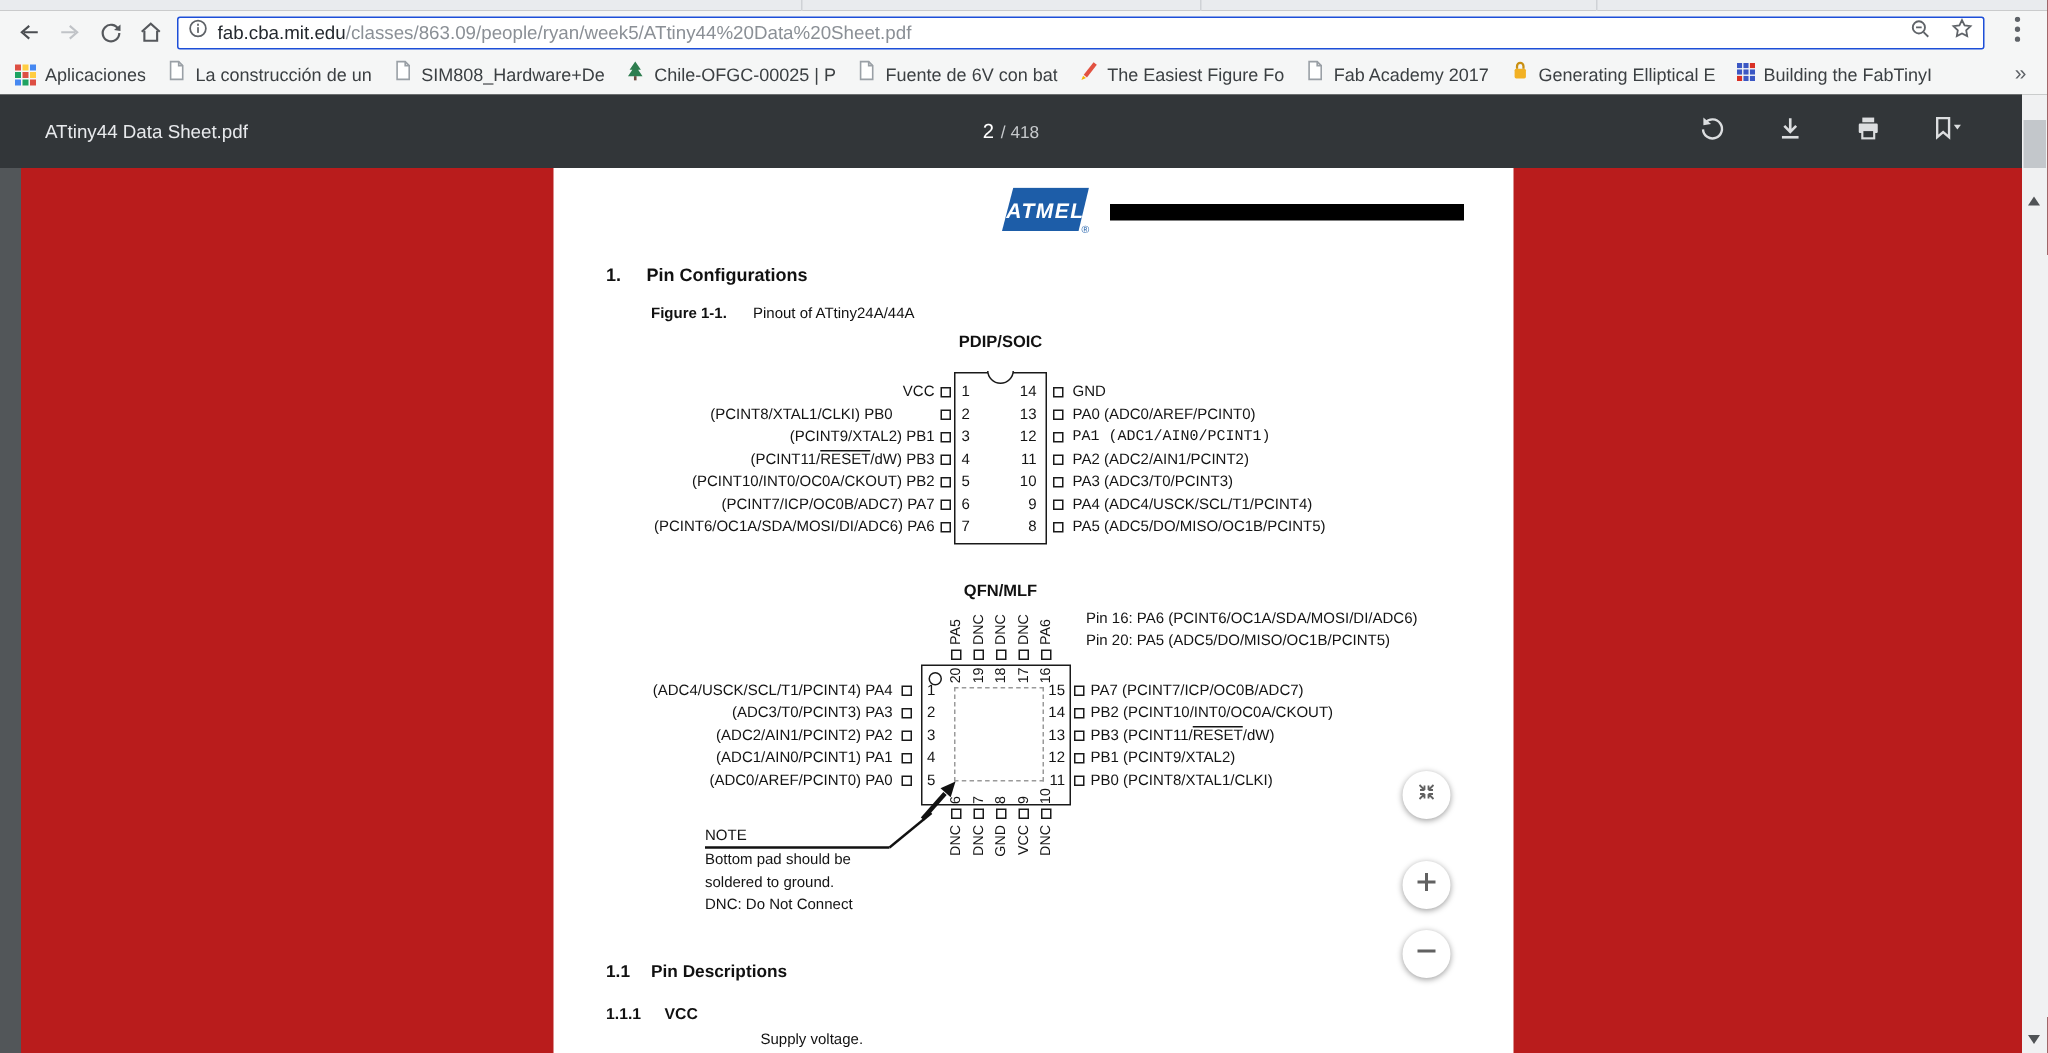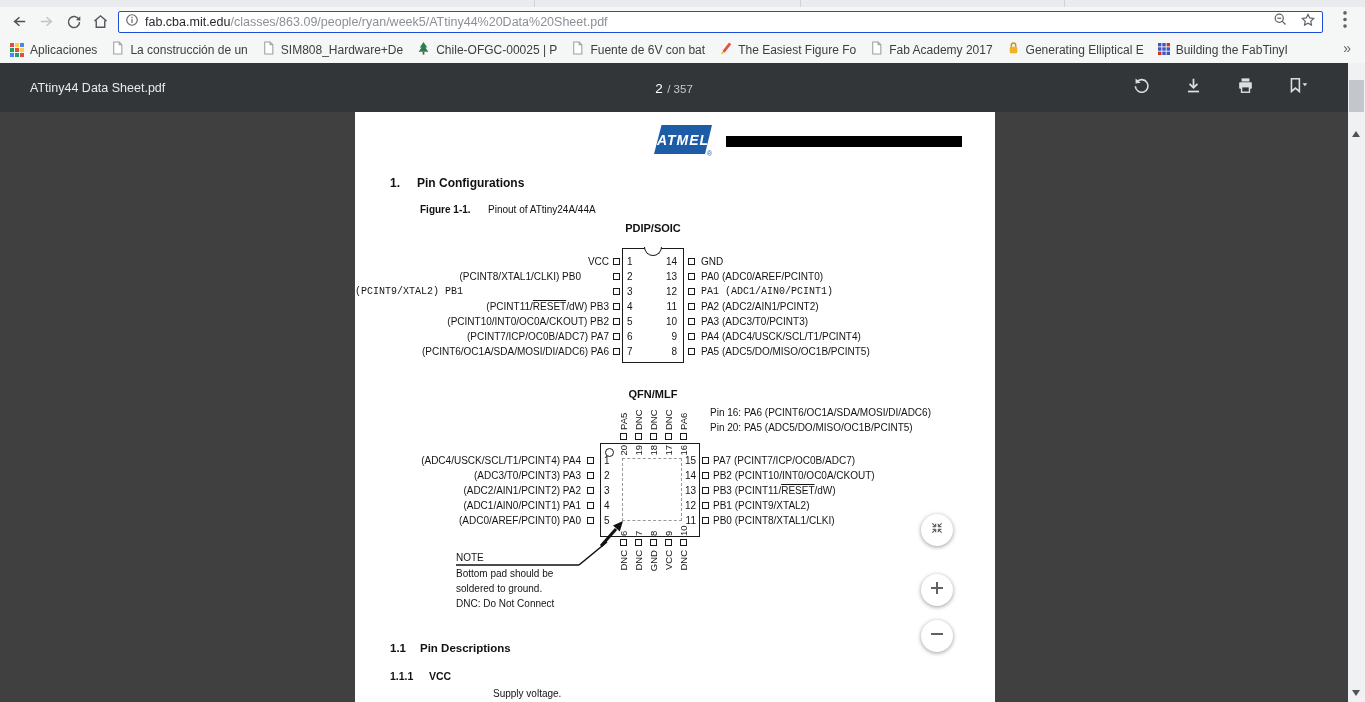--- a/index.html
+++ b/index.html
@@ -28,21 +28,21 @@
   
   .pdfbar { position:absolute; left:0; top:63px; width:1348px; height:49px; background:#323639; display:flex; align-items:center; }
   .pdf-title { color:#e8eaed; font-size:12.5px; margin-left:30px; width:360px; }
   .page-ind { position:absolute; left:0; width:1348px; text-align:center; color:#fff; }
   .page-ind .cur { font-size:13.5px; color:#fff; }
   .page-ind .sep, .page-ind .tot { font-size:11.5px; color:#c7cacd; }
   .pdf-actions { position:absolute; right:38px; display:flex; align-items:center; gap:26px; }
   .pdfbtn { width:26px; height:26px; display:flex; align-items:center; justify-content:center; }
 
   
-  .canvas { position:absolute; left:0; top:112px; width:1348px; height:590px; background:#404040; }
+  .canvas { position:absolute; left:14px; top:112px; width:1348px; height:590px; background:#b91c1c; }
   .page { position:absolute; left:355px; top:0; width:640px; height:590px; background:#fff; color:#111; }
 
   .abs { position:absolute; }
   .doc-t { font-size:10px; color:#141414; white-space:nowrap; line-height:12px; }
   .ov { text-decoration:overline; }
 
   .logo { position:absolute; left:299px; top:13px; width:58px; height:29px; background:#1d5da8; clip-path:polygon(13% 0,100% 0,88% 100%,0% 100%); display:flex; align-items:center; justify-content:center; }
   .logo span { color:#fff; font-weight:bold; font-style:italic; font-size:14px; letter-spacing:1px; }
   .reg { position:absolute; left:352px; top:38px; font-size:7px; color:#1d5da8; }
   .blackbar { position:absolute; left:371px; top:24px; width:236px; height:11px; background:#000; }
@@ -222,21 +222,21 @@
         <span class="lbl">Building the FabTinyI</span>
       </div>
     </div>
   <span class="bm-overflow">»</span>
 </div>
 
 <div class="pdfbar">
   <span class="pdf-title">ATtiny44 Data Sheet.pdf</span>
   <span class="page-ind">
     <span class="cur">2</span>
-    <span class="sep"> <span>/</span> </span><span class="tot">357</span>
+    <span class="sep"> <span>/</span> </span><span class="tot">418</span>
   </span>
   <span class="pdf-actions">
     <span class="pdfbtn">
         <span><svg width="19" height="19" viewBox="0 0 24 24">
             <path d="M6 7.5A8 8 0 1 1 4.2 13" fill="none" stroke="#dcdee0" stroke-width="2"></path>
             <polygon points="4.5,3 4.5,9.5 11,8.5" fill="#dcdee0"></polygon>
           </svg></span>
       </span>
     <span class="pdfbtn">
         <span><svg width="19" height="19" viewBox="0 0 24 24">
@@ -281,21 +281,21 @@
         <div class="doc-t abs" style="left: 272px; top: 144px;">1</div>
         <div class="doc-t abs" style="left: 296px; top: 144px; width: 26px; text-align: right;">14</div>
         <div class="pad" style="left: 333px; top: 146px;"></div>
         <div class="doc-t abs" style="left: 346px; top: 144px;">GND</div>
         <div class="doc-t abs" style="left: 0px; top: 159px; width: 226px; text-align: right;">(PCINT8/XTAL1/CLKI) PB0</div>
         <div class="pad" style="left: 258px; top: 161px;"></div>
         <div class="doc-t abs" style="left: 272px; top: 159px;">2</div>
         <div class="doc-t abs" style="left: 296px; top: 159px; width: 26px; text-align: right;">13</div>
         <div class="pad" style="left: 333px; top: 161px;"></div>
         <div class="doc-t abs" style="left: 346px; top: 159px;">PA0 (ADC0/AREF/PCINT0)</div>
-        <div class="doc-t abs" style="left: 0px; top: 174px; width: 254px;  font-family: Liberation Mono, monospace;">(PCINT9/XTAL2) PB1</div>
+        <div class="doc-t abs" style="left: 0px; top: 174px; width: 254px; text-align: right;">(PCINT9/XTAL2) PB1</div>
         <div class="pad" style="left: 258px; top: 176px;"></div>
         <div class="doc-t abs" style="left: 272px; top: 174px;">3</div>
         <div class="doc-t abs" style="left: 296px; top: 174px; width: 26px; text-align: right;">12</div>
         <div class="pad" style="left: 333px; top: 176px;"></div>
         <div class="doc-t abs" style="left: 346px; top: 174px; font-family: Liberation Mono, monospace;">PA1 (ADC1/AIN0/PCINT1)</div>
         <div class="doc-t abs" style="left: 0px; top: 189px; width: 254px; text-align: right; padding-left: 36px;">(PCINT11/<span class="ov">RESET</span>/dW) PB3</div>
         <div class="pad" style="left: 258px; top: 191px;"></div>
         <div class="doc-t abs" style="left: 272px; top: 189px;">4</div>
         <div class="doc-t abs" style="left: 296px; top: 189px; width: 26px; text-align: right;">11</div>
         <div class="pad" style="left: 333px; top: 191px;"></div>

